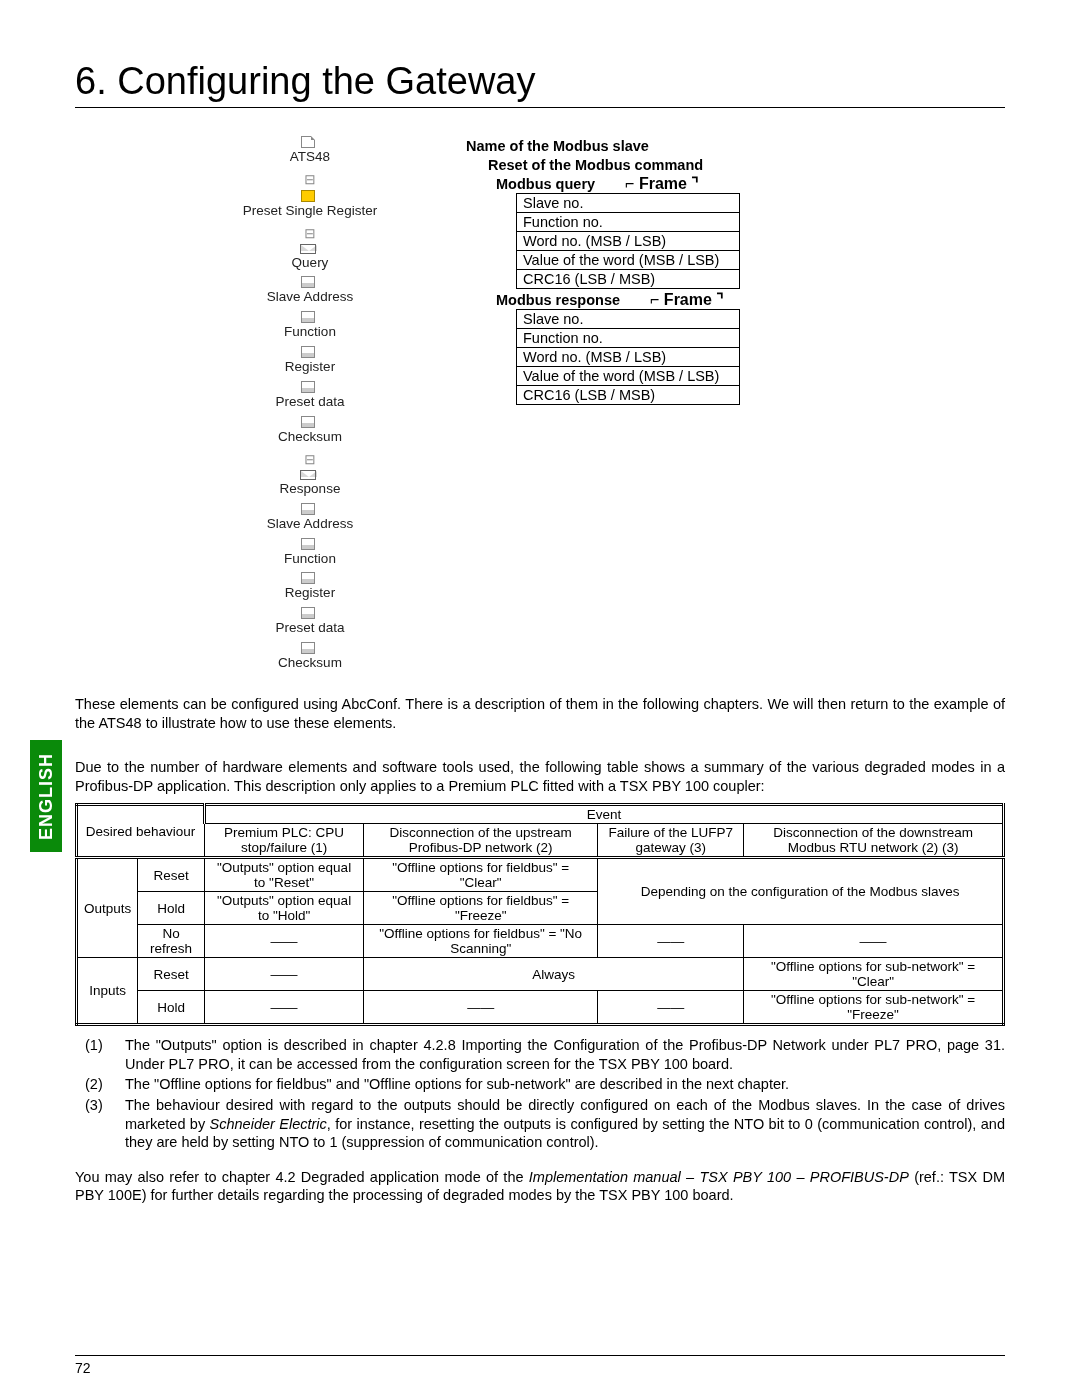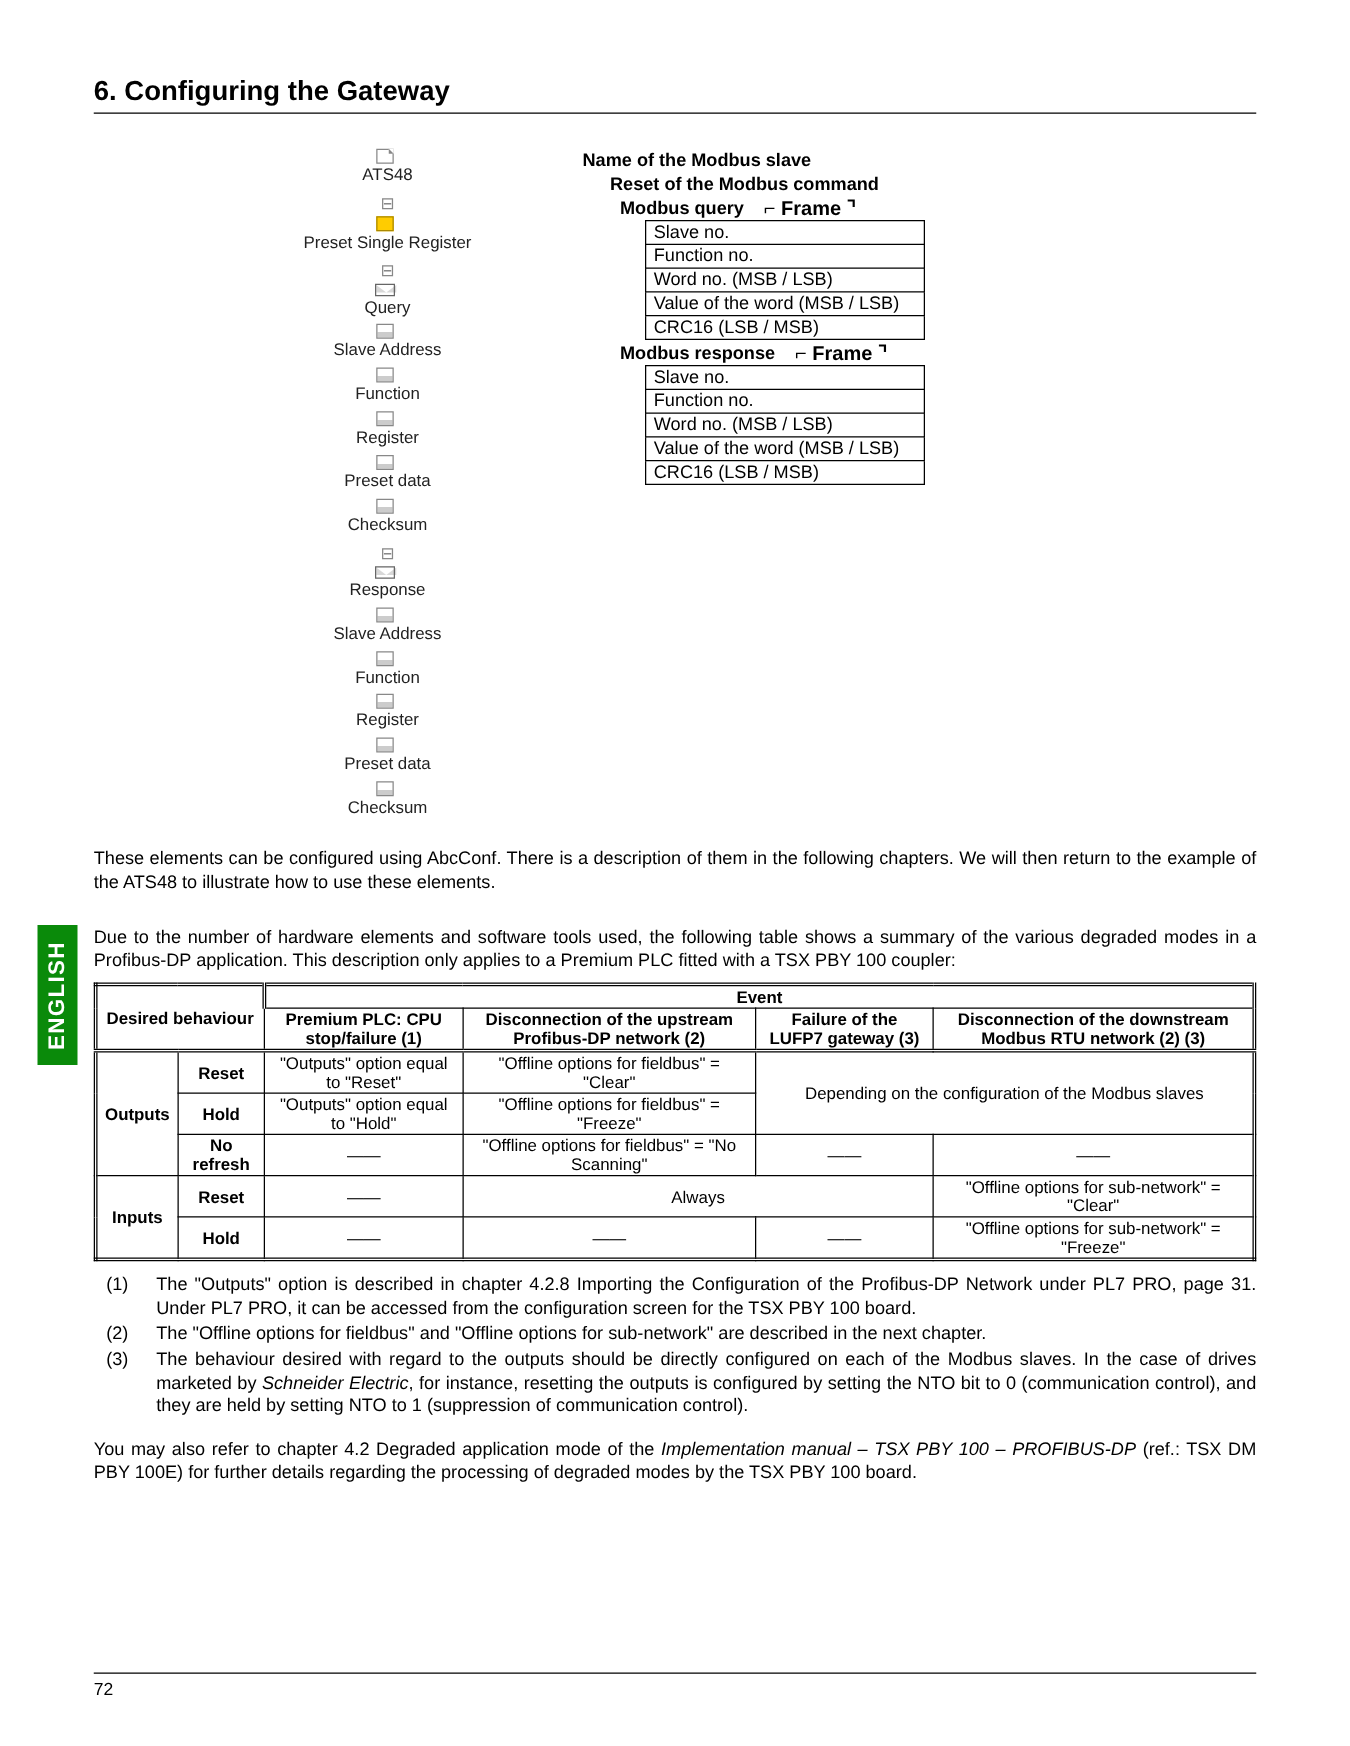--- a/index.html
+++ b/index.html
@@ -11,22 +11,22 @@
     padding: 0;
   }
   .page {
     width: 1080px;
     margin: 0 auto;
     padding: 60px 75px 40px 75px;
     box-sizing: border-box;
     position: relative;
   }
   .chapter-title {
-    font-size: 22px;
-    font-weight: bold;
+    font-size: 38px;
+    font-weight: normal;
     border-bottom: 1.5px solid #000;
     padding-bottom: 4px;
     margin-bottom: 28px;
   }
   .top-diagram {
     margin-left: 75px;
     display: flex;
     align-items: flex-start;
     gap: 0;
     margin-bottom: 18px;
@@ -86,21 +86,21 @@
   .frame-table {
     border-collapse: collapse;
     font-size: 14.5px;
     width: 224px;
   }
   .frame-table td {
     border: 1px solid #000;
     padding: 0 6px;
     height: 18px;
   }
-  .frame-hdr { display:flex; align-items:center; gap:16px; }
+  .frame-hdr { display:flex; align-items:center; gap:30px; }
   .frame-hdr .corner {
     font-family: "Arial"; font-size:16px;
   }
   .body-text {
     text-align: justify;
     margin: 8px 0 26px 0;
     line-height: 1.28;
   }
   .sub-heading {
     font-weight: bold;
@@ -129,21 +129,21 @@
     font-size: 13.5px;
     margin: 8px 0 10px 0;
     border: 3px double #000;
   }
   table.behav th, table.behav td {
     border: 1px solid #000;
     padding: 1px 6px;
     text-align: center;
     vertical-align: middle;
   }
-  table.behav th { font-weight: bold; }
+  table.behav th { font-weight: normal; }
   table.behav .sect {
     border-left: 3px double #000;
     border-right: 3px double #000;
   }
   table.behav tbody tr:first-child td,
   table.behav tbody tr:first-child th {
     border-top: 3px double #000;
   }
   .notes {
     text-align: justify;

